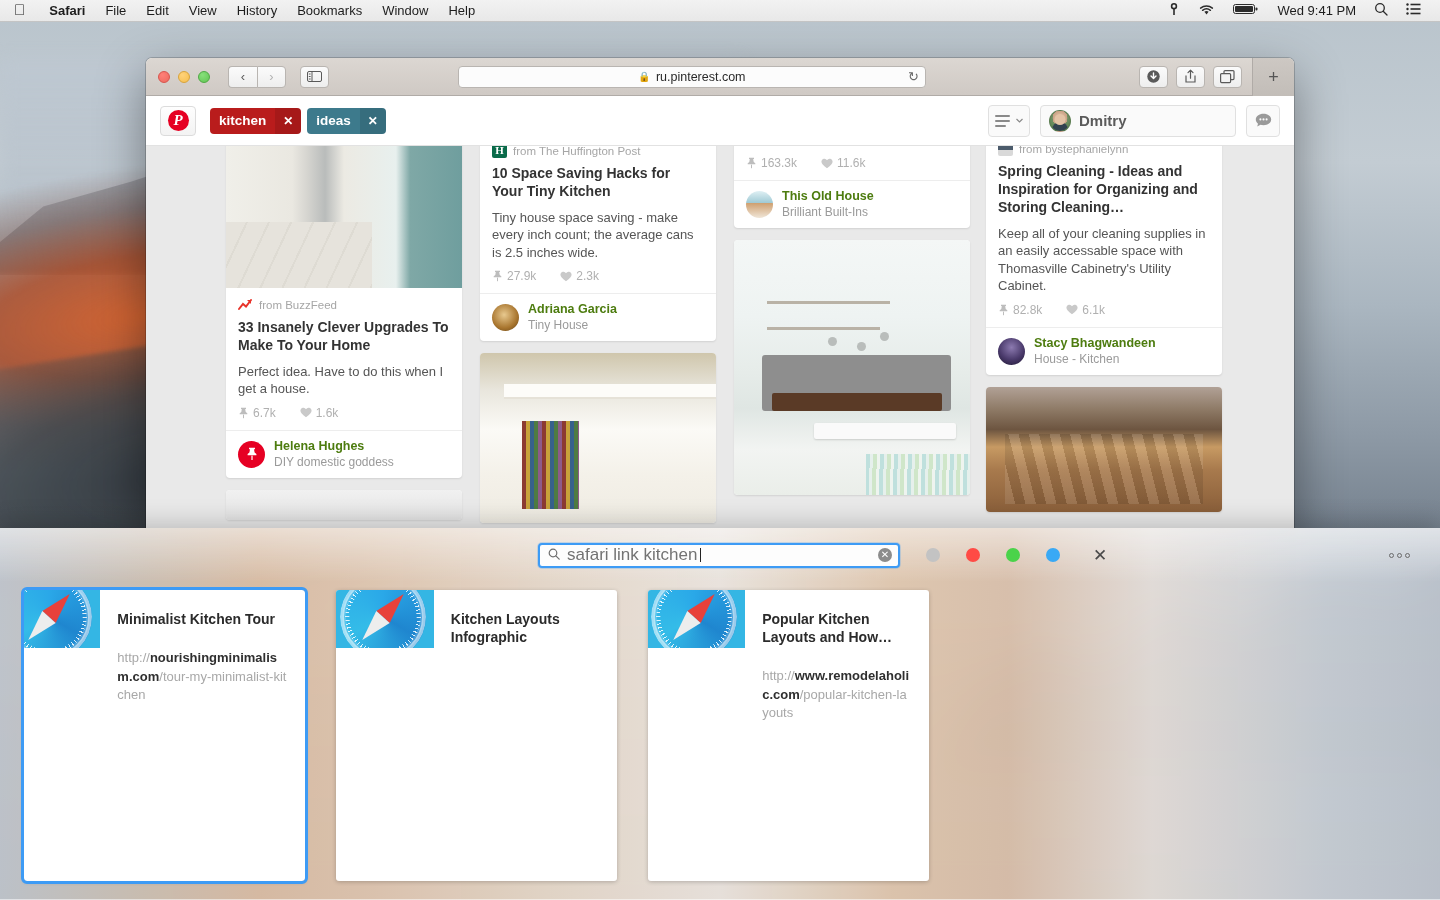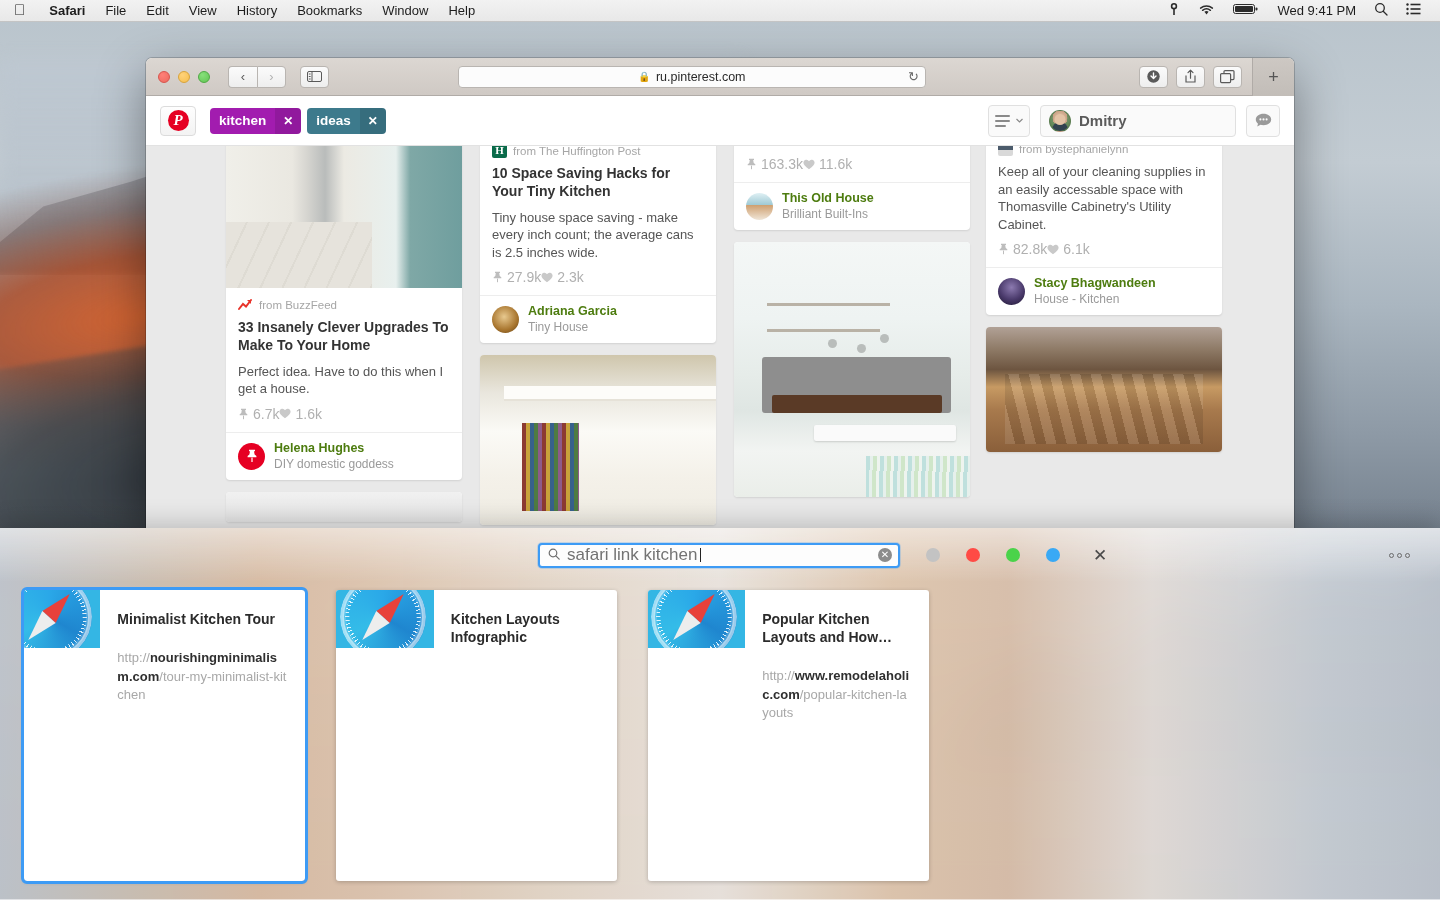--- a/index.html
+++ b/index.html
@@ -166,21 +166,21 @@
     display: flex; align-items: center; height: 26px;
     border-radius: 4px; color: #fff; font-size: 13.5px; font-weight: bold;
     overflow: hidden;
   }
   .token .tk-label { padding: 0 9px; }
   .token .tk-x {
     padding: 0 8px; height: 100%;
     display: flex; align-items: center; font-size: 12px;
     background: rgba(0,0,0,0.10);
   }
-  .token.light { background: #a21caf; }
+  .token.light { background: #b91c1c; }
   .token.dark  { background: #3d7a8c; }
 
   #pin-tools {
     margin-left: auto; display: flex; align-items: flex-end; gap: 10px;
   }
   #hamburger {
     width: 42px; height: 32px;
     background: #fafafa; border: 1px solid #e0e0e0; border-radius: 4px;
     display: flex; align-items: center; justify-content: center; gap: 3px;
     color: #777;
@@ -229,21 +229,21 @@
     box-shadow: 0 1px 2px rgba(0,0,0,0.10);
     overflow: hidden; margin-bottom: 12px;
   }
   .card .photo { width: 100%; display: block; }
   .card-body { padding: 9px 12px 10px; }
   .src { display: flex; align-items: center; gap: 6px; margin-bottom: 7px; }
   .src-ico { width: 15px; height: 15px; flex: none; border-radius: 2px; }
   .src-txt { font-size: 11.5px; color: #a6a6a6; }
   .card-title { font-size: 14px; font-weight: bold; color: #333; line-height: 1.28; margin-bottom: 8px; }
   .card-desc { font-size: 13px; color: #555; line-height: 1.35; margin-bottom: 8px; }
-  .stats { display: flex; gap: 0; align-items: center; font-size: 14px; color: #b0b0b0; }
+  .stats { display: flex; gap: 24px; align-items: center; font-size: 12px; color: #b0b0b0; }
   .stats .s { display: flex; align-items: center; gap: 4px; }
   .pinner {
     border-top: 1px solid #ededed; padding: 8px 12px;
     display: flex; align-items: center; gap: 9px;
   }
   .pinner-av { width: 27px; height: 27px; border-radius: 50%; flex: none; }
   .pinner-name { font-size: 12.5px; font-weight: bold; color: #4d7c0f; line-height: 1.25;}
   .pinner-board { font-size: 12px; color: #9a9a9a; line-height: 1.25;}
 
   
@@ -694,20 +694,21 @@
       </div>
     </div>
 
     <div class="col" style="left:840px; top:-14px;">
       <div class="card">
         <div class="card-body">
           <div class="src">
             <span class="src-ico" style="background:linear-gradient(180deg,#4b5b6b 0 60%, #d9d9d9 60% 100%);"></span>
             <span class="src-txt">from bystephanielynn</span>
           </div>
+          <div class="card-title">Spring Cleaning - Ideas and Inspiration for Organizing and Storing Cleaning…</div>
           <div class="card-desc">Keep all of your cleaning supplies in an easily accessable space with Thomasville Cabinetry's Utility Cabinet.</div>
           <div class="stats">
             <span class="s">
               <svg width="11" height="12" viewBox="0 0 11 12">
                   <path d="M3 0.8 h5 v1.2 h-0.8 l0.5 3 l1.6 1.2 v1.1 H1.7 V6.2 L3.3 5 L3.8 2 H3 z" fill="#bdbdbd"></path>
                   <rect x="5" y="7.6" width="1" height="3.6" fill="#bdbdbd"></rect>
                 </svg>
               <span>82.8k</span>
             </span>
             <span class="s">

